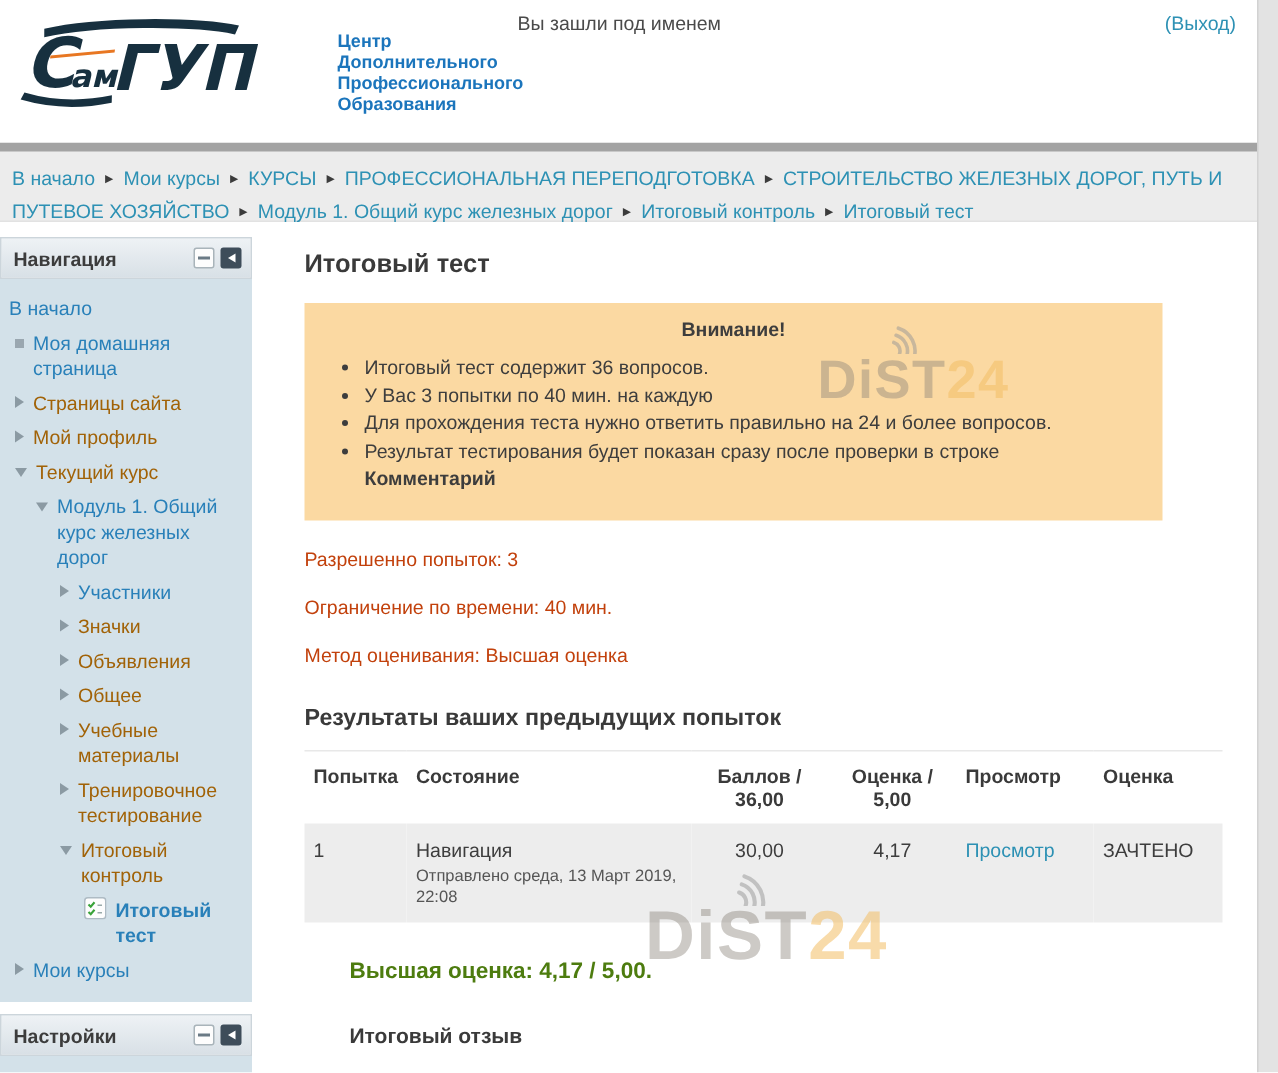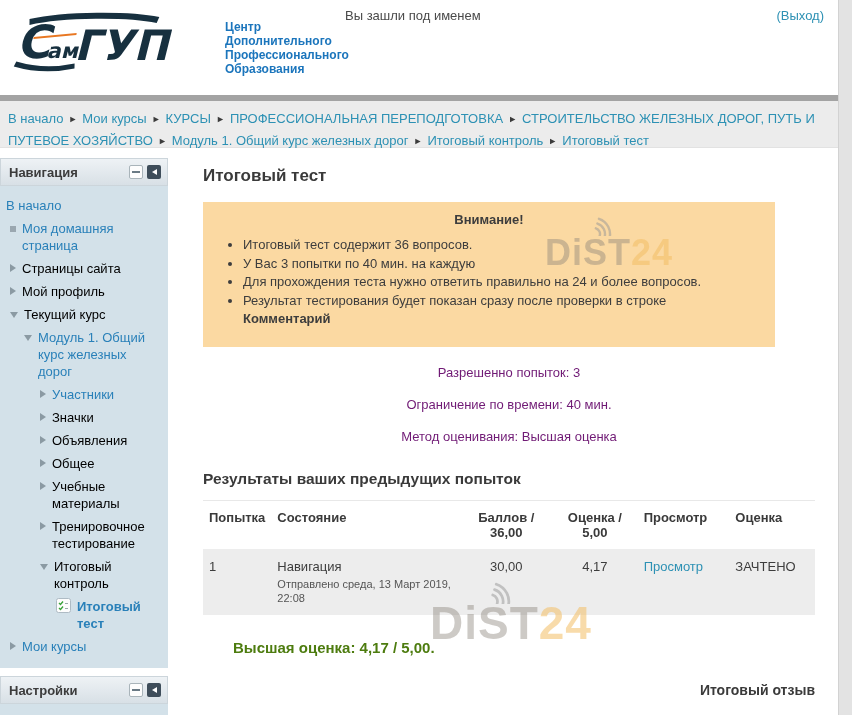--- a/index.html
+++ b/index.html
@@ -38,48 +38,48 @@
   .tree-item { display:flex; align-items:flex-start; padding:3px 2px 3px 4px; font-size:13px; line-height:17px; }
   .tree-item.lvl0 { padding-left:4px; } .tree-item.lvl1 { padding-left:8px; }
   .tree-item.lvl2 { padding-left:22px; } .tree-item.lvl3 { padding-left:38px; }
   .tree-item.lvl4 { padding-left:54px; }
   .ico { flex:0 0 auto; margin-right:6px; }
   .ico.none { width:0; margin-right:0; }
   .ico.sq { width:6px; height:6px; background:#9aa7b0; margin-top:6px; }
   .ico.tri-r { width:0; height:0; border-left:6px solid #8b9aa3; border-top:4.5px solid transparent; border-bottom:4.5px solid transparent; margin-top:4px; }
   .ico.tri-d { width:0; height:0; border-top:6px solid #8b9aa3; border-left:4.5px solid transparent; border-right:4.5px solid transparent; margin-top:6px; }
   .ico.quiz { margin-top:0; }
-  .tree-label { color:#000000; }
+  .tree-label { color:#a16207; }
   .tree-label.link { color:#2980b9; cursor:pointer; }
   .tree-label.bold { font-weight:bold; }
   .settings-divider { border-top:1px dotted #97a3ab; margin:5px 4px; }
 
   
   .content { flex:1; padding:16px 23px 0 18px; position:relative; }
   .page-title { font-size:17px; font-weight:bold; color:#3a3a3a; margin:2px 0 16px 0; }
   .warning-box { background:#fbd9a2; width:572px; padding:10px 18px 18px 18px; margin-bottom:18px; }
   .warning-title { text-align:center; font-weight:bold; font-size:13px; color:#3d3d3d; margin-bottom:9px; }
   .warning-box ul { padding-left:22px; font-size:13px; color:#3d3d3d; }
   .warning-box li { line-height:18.5px; }
-  .quiz-info-line { text-align:center; font-size:13px; color:#701a75; margin:17px 0; }
+  .quiz-info-line { text-align:left; font-size:13px; color:#c2410c; margin:17px 0; }
   .results-heading { font-size:15.5px; font-weight:bold; color:#3a3a3a; margin:26px 0 12px 0; }
   table.results { width:100%; border-collapse:collapse; font-size:13px; border-top:1px solid #e8e8e8; }
   table.results th { font-weight:bold; color:#3a3a3a; padding:9px 6px; vertical-align:top; }
   table.results td { padding:10px 6px; vertical-align:top; color:#3d3d3d; }
   table.results tbody tr { background:#ededed; }
   .c-attempt { width:11%; text-align:left; }
   .c-state { width:31%; text-align:left; }
   .c-points { width:15%; text-align:center; }
   .c-grade { width:14%; text-align:center; }
   .c-review { width:15%; text-align:left; }
   .c-feedback { width:14%; text-align:left; }
   .state-detail { font-size:11px; color:#555; margin-top:3px; line-height:14px; }
   .review-link { color:#2d91b4; cursor:pointer; }
   .final-grade { font-size:15px; font-weight:bold; color:#4d7c0f; margin:24px 0 0 30px; }
-  .final-feedback-heading { font-size:14px; font-weight:bold; color:#3a3a3a; margin:26px 0 0 30px;text-align:right; }
+  .final-feedback-heading { font-size:14px; font-weight:bold; color:#3a3a3a; margin:26px 0 0 30px; }
 
   
   .watermark { position:absolute; font-weight:bold; letter-spacing:1px; pointer-events:none; white-space:nowrap; }
   .wm-main { color:rgba(135,128,118,0.42); }
   .wm-accent { color:rgba(243,190,100,0.55); }
   .wm-arcs { position:absolute; top:-22px; left:34%; }
   .wm1 { left:545px; top:232px; font-size:36px; }
   .wm2 { left:430px; top:596px; font-size:46px; }
 </style>
 </head>

